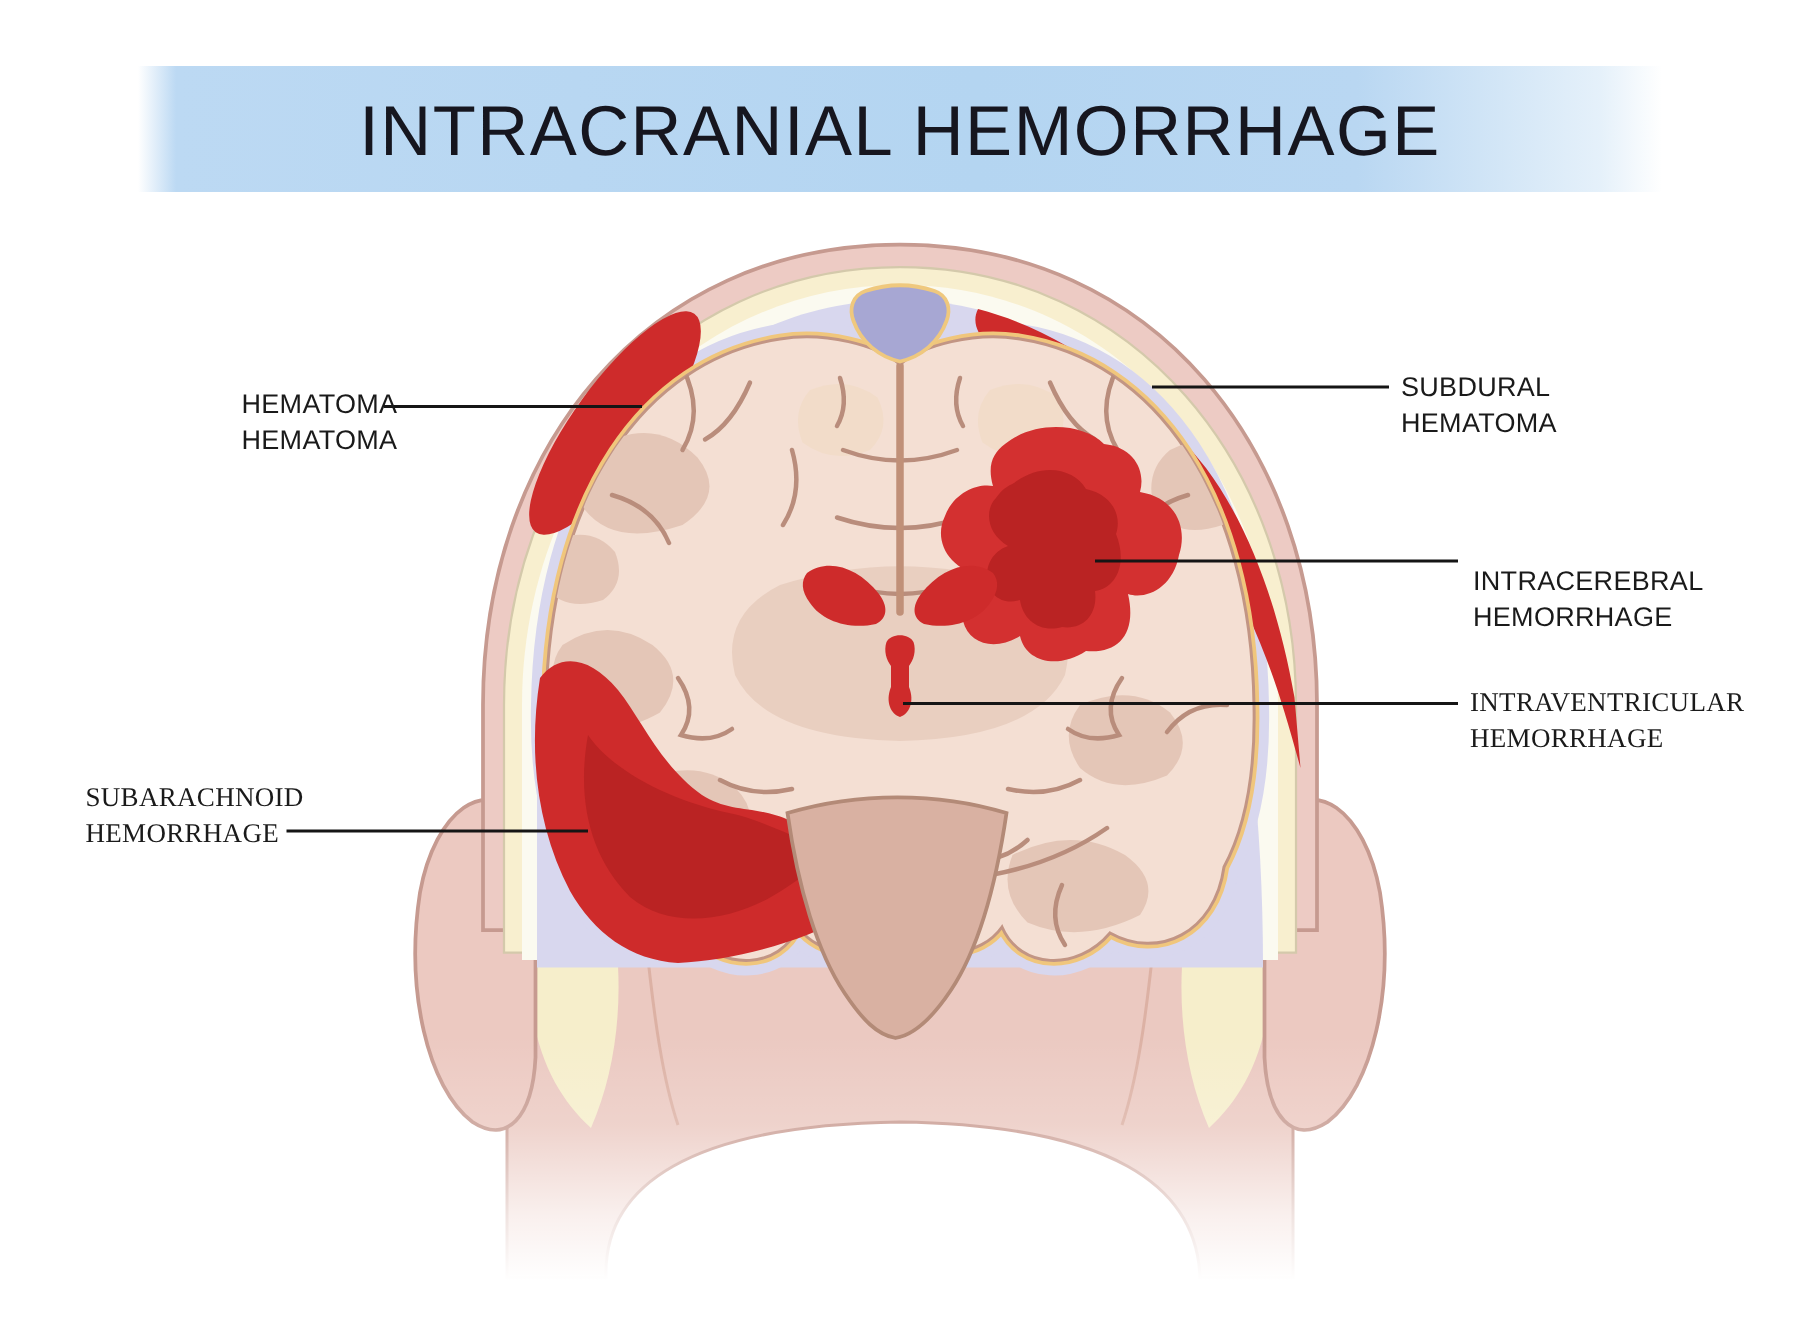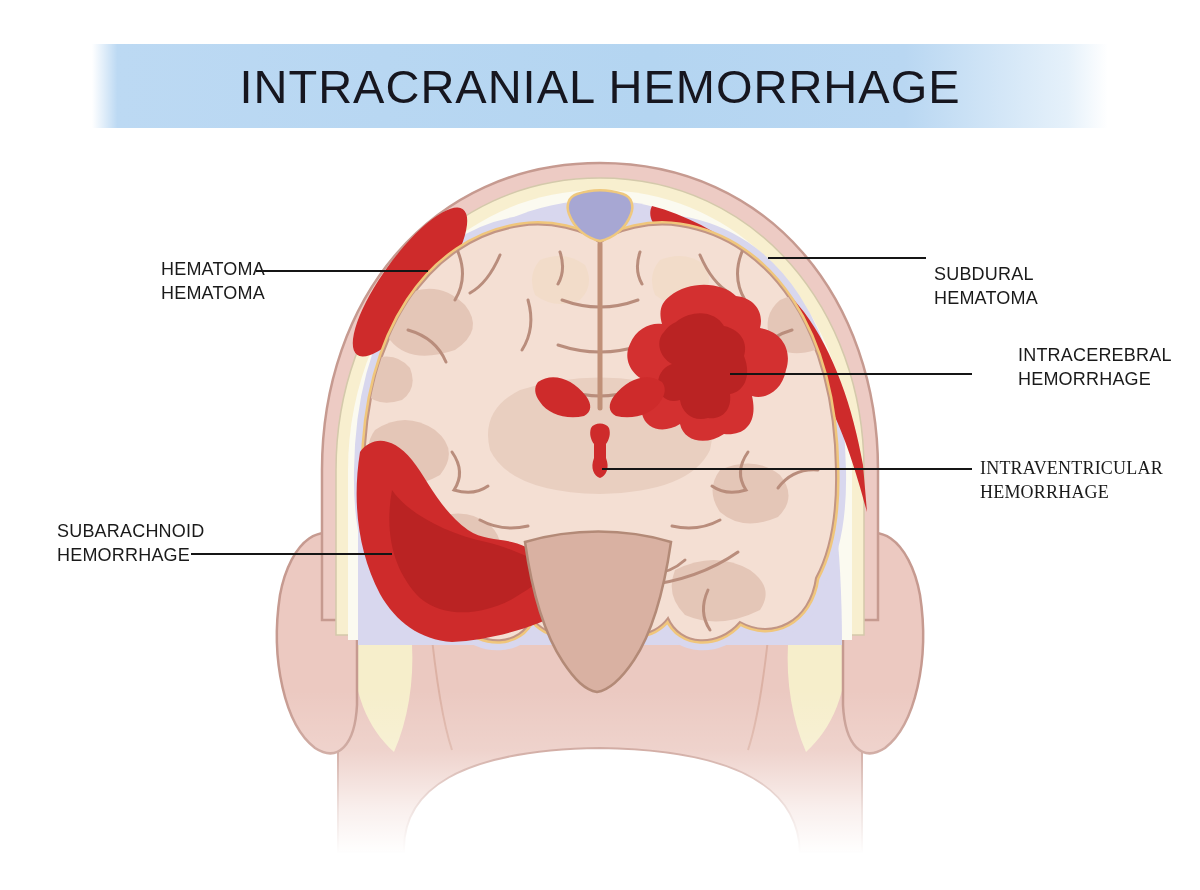--- a/index.html
+++ b/index.html
@@ -179,30 +179,30 @@
   <div class="leader" style="left:256px;top:270px;width:172px;"></div>
   <div class="leader" style="left:768px;top:257px;width:158px;"></div>
   <div class="leader" style="left:730px;top:373px;width:242px;"></div>
   <div class="leader" style="left:602px;top:468px;width:370px;"></div>
   <div class="leader" style="left:191px;top:553px;width:201px;"></div>
 
   <div class="lbl" style="left:161px;top:257px;">
     <span>HEMATOMA</span><br>
     <span>HEMATOMA</span>
   </div>
-  <div class="lbl" style="left:934px;top:246px;margin-top:16px;">
+  <div class="lbl" style="left:934px;top:246px;">
     <span>SUBDURAL</span><br>
     <span>HEMATOMA</span>
   </div>
-  <div class="lbl" style="left:982px;top:343px;margin-left:36px;">
+  <div class="lbl" style="left:982px;top:375px;">
     <span>INTRACEREBRAL</span><br>
     <span>HEMORRHAGE</span>
   </div>
   <div class="lbl" style="left:980px;top:456px;font-family:Liberation Serif, serif;">
     <span>INTRAVENTRICULAR</span><br>
     <span>HEMORRHAGE</span>
   </div>
-  <div class="lbl" style="left:57px;top:519px;">
+  <div class="lbl" style="left:57px;top:519px;font-family:Liberation Serif, serif;">
     <span>SUBARACHNOID</span><br>
     <span>HEMORRHAGE</span>
   </div>
 
 </div>
 
 </body></html>

